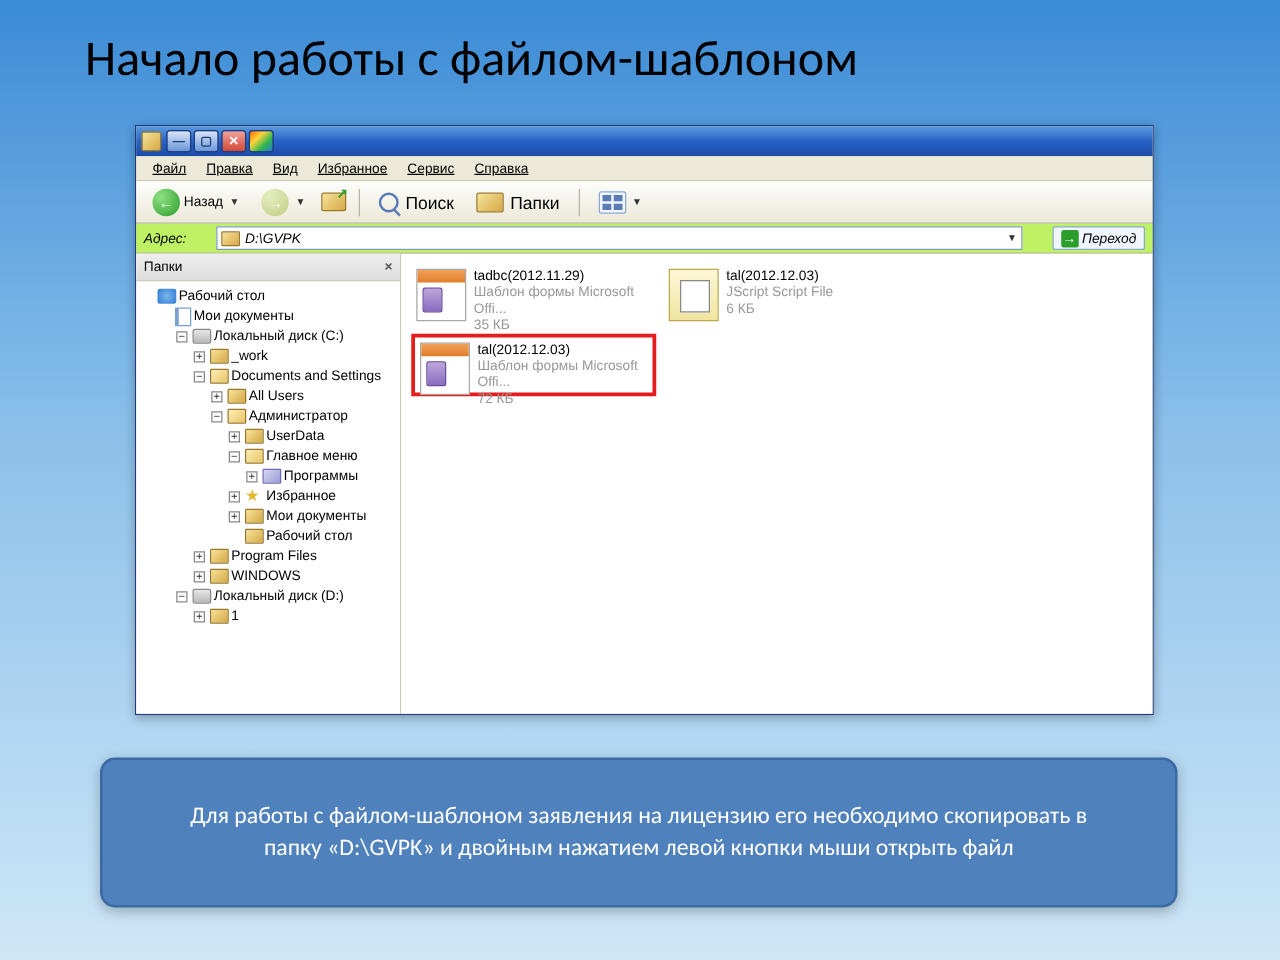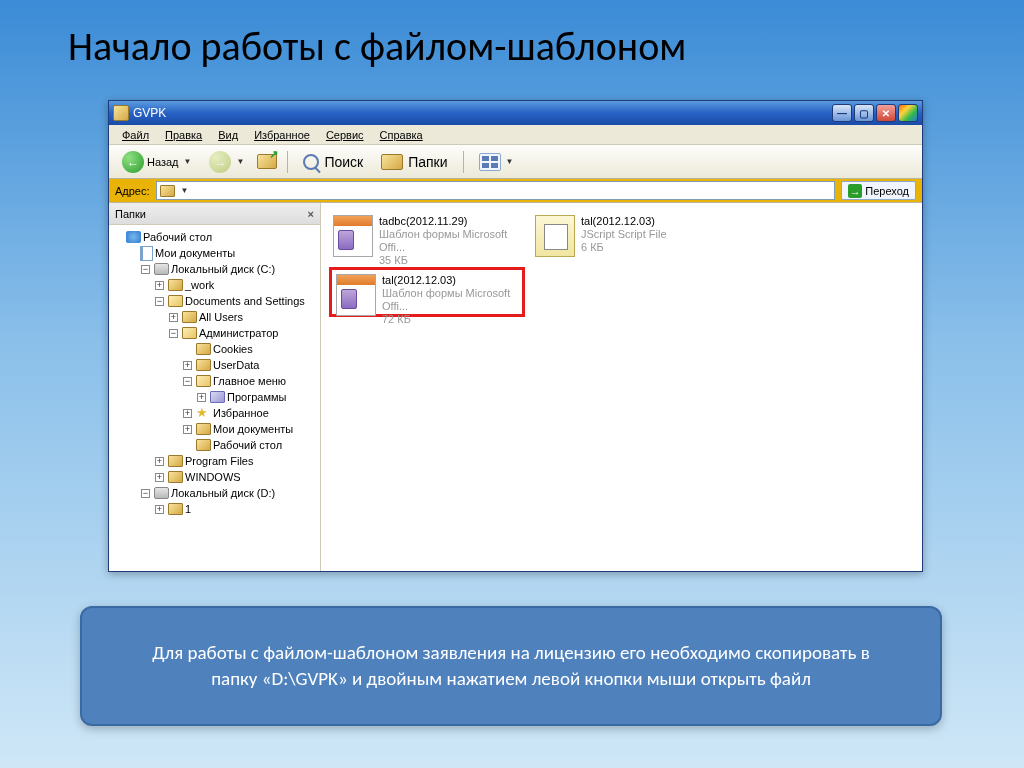--- a/index.html
+++ b/index.html
@@ -55,21 +55,21 @@
 .folder-up { position:relative; }
 .folder-up .fld { width:20px;height:15px;background:linear-gradient(135deg,#f7e39a,#d5a946);border:1px solid #9a7a2a;border-radius:2px; }
 .folder-up .arr { position:absolute;top:-2px;right:1px;font-size:11px;color:#2a9d2a;font-weight:bold; }
 .mag { width:16px;height:16px;border:2px solid #5b7bb5;border-radius:50%; position:relative; }
 .mag:after{content:'';position:absolute;width:7px;height:2px;background:#5b7bb5;bottom:-3px;right:-4px;transform:rotate(45deg);}
 .tb-label{font-size:14px;margin-left:2px;}
 .fld-ic{width:22px;height:16px;background:linear-gradient(135deg,#f7e39a,#d5a946);border:1px solid #9a7a2a;border-radius:2px;}
 .views{width:22px;height:18px;border:1px solid #8aa8d0;background:#f1f6fe;display:grid;grid-template-columns:1fr 1fr;grid-template-rows:1fr 1fr;gap:2px;padding:2px;border-radius:2px;}
 .views div{background:#5b7bb5;}
 .chev{font-size:8px;color:#333;margin-left:2px;}
-.addrbar{height:24px;background:#eab308;display:flex;align-items:center;padding:0 6px;gap:6px;border-bottom:1px solid #b8b4a2;font-size:11px;}
+.addrbar{height:24px;background:#bef264;display:flex;align-items:center;padding:0 6px;gap:24px;border-bottom:1px solid #b8b4a2;font-size:11px;font-style:italic;}
 .addrbox{flex:1;height:19px;background:#fff;border:1px solid #7f9db9;display:flex;align-items:center;padding:0 3px;gap:4px;}
 .addrbox .path{flex:1;font-size:11px;}
 .addrbox .fld-s{width:15px;height:12px;background:linear-gradient(135deg,#f7e39a,#d5a946);border:1px solid #9a7a2a;border-radius:1px;}
 .go-btn{height:19px;display:flex;align-items:center;gap:3px;padding:0 6px;border:1px solid #8aa8d0;background:#f1f6fe;border-radius:2px;font-size:11px;}
 .go-btn .go-ic{width:14px;height:14px;background:#2a9d2a;border-radius:2px;display:flex;align-items:center;justify-content:center;color:#fff;font-size:11px;}
 .body{display:flex;height:calc(100% - 102px);}
 .sidepane{width:212px;background:#fff;border-right:1px solid #cfcab8;display:flex;flex-direction:column;font-size:11px;}
 .side-hdr{height:22px;background:linear-gradient(#eee,#ddd);display:flex;align-items:center;justify-content:space-between;padding:0 6px;border-bottom:1px solid #cfcab8;}
 .side-hdr .x{cursor:default;color:#555;font-weight:bold;}
 .tree{flex:1;overflow:auto;padding:4px 2px;}
@@ -106,21 +106,20 @@
 .callout p{color:#fff;font-family:Calibri,Arial,sans-serif;font-size:19px;text-align:center;line-height:1.35;}
 </style>
 </head>
 <body>
 
 <h1 class="slide-title">Начало работы с файлом-шаблоном</h1>
 
 <div class="explorer-window">
   <div class="titlebar">
     <span class="tb-icon"></span>
-    <span class="tb-title">GVPK</span>
     <div class="tb-btns">
       <div class="tb-btn">—</div>
       <div class="tb-btn">▢</div>
       <div class="tb-btn close">✕</div>
       <div class="tb-btn logo"></div>
     </div>
   </div>
 
   <div class="menubar">
     <span><u>Файл</u></span>
@@ -163,20 +162,21 @@
           <div></div>
         </div>
       <span class="chev">▼</span>
     </div>
   </div>
 
   <div class="addrbar">
     <span>Адрес:</span>
     <div class="addrbox">
       <span class="fld-s"></span>
+      <span class="path">D:\GVPK</span>
       <span class="chev">▼</span>
     </div>
     <div class="go-btn">
       <span class="go-ic">→</span>
       <span>Переход</span>
     </div>
   </div>
 
   <div class="body">
     <div class="sidepane">
@@ -214,25 +214,20 @@
             <span class="pm">+</span>
             <span class="ic folder"></span>
             <span>All Users</span>
           </div>
           <div class="tree-row" style="padding-left: 58px;">
             <span class="pm">−</span>
             <span class="ic folder-o"></span>
             <span>Администратор</span>
           </div>
           <div class="tree-row" style="padding-left: 72px;">
-            <span class="pm empty"></span>
-            <span class="ic folder"></span>
-            <span>Cookies</span>
-          </div>
-          <div class="tree-row" style="padding-left: 72px;">
             <span class="pm">+</span>
             <span class="ic folder"></span>
             <span>UserData</span>
           </div>
           <div class="tree-row" style="padding-left: 72px;">
             <span class="pm">−</span>
             <span class="ic folder-o"></span>
             <span>Главное меню</span>
           </div>
           <div class="tree-row" style="padding-left: 86px;">

